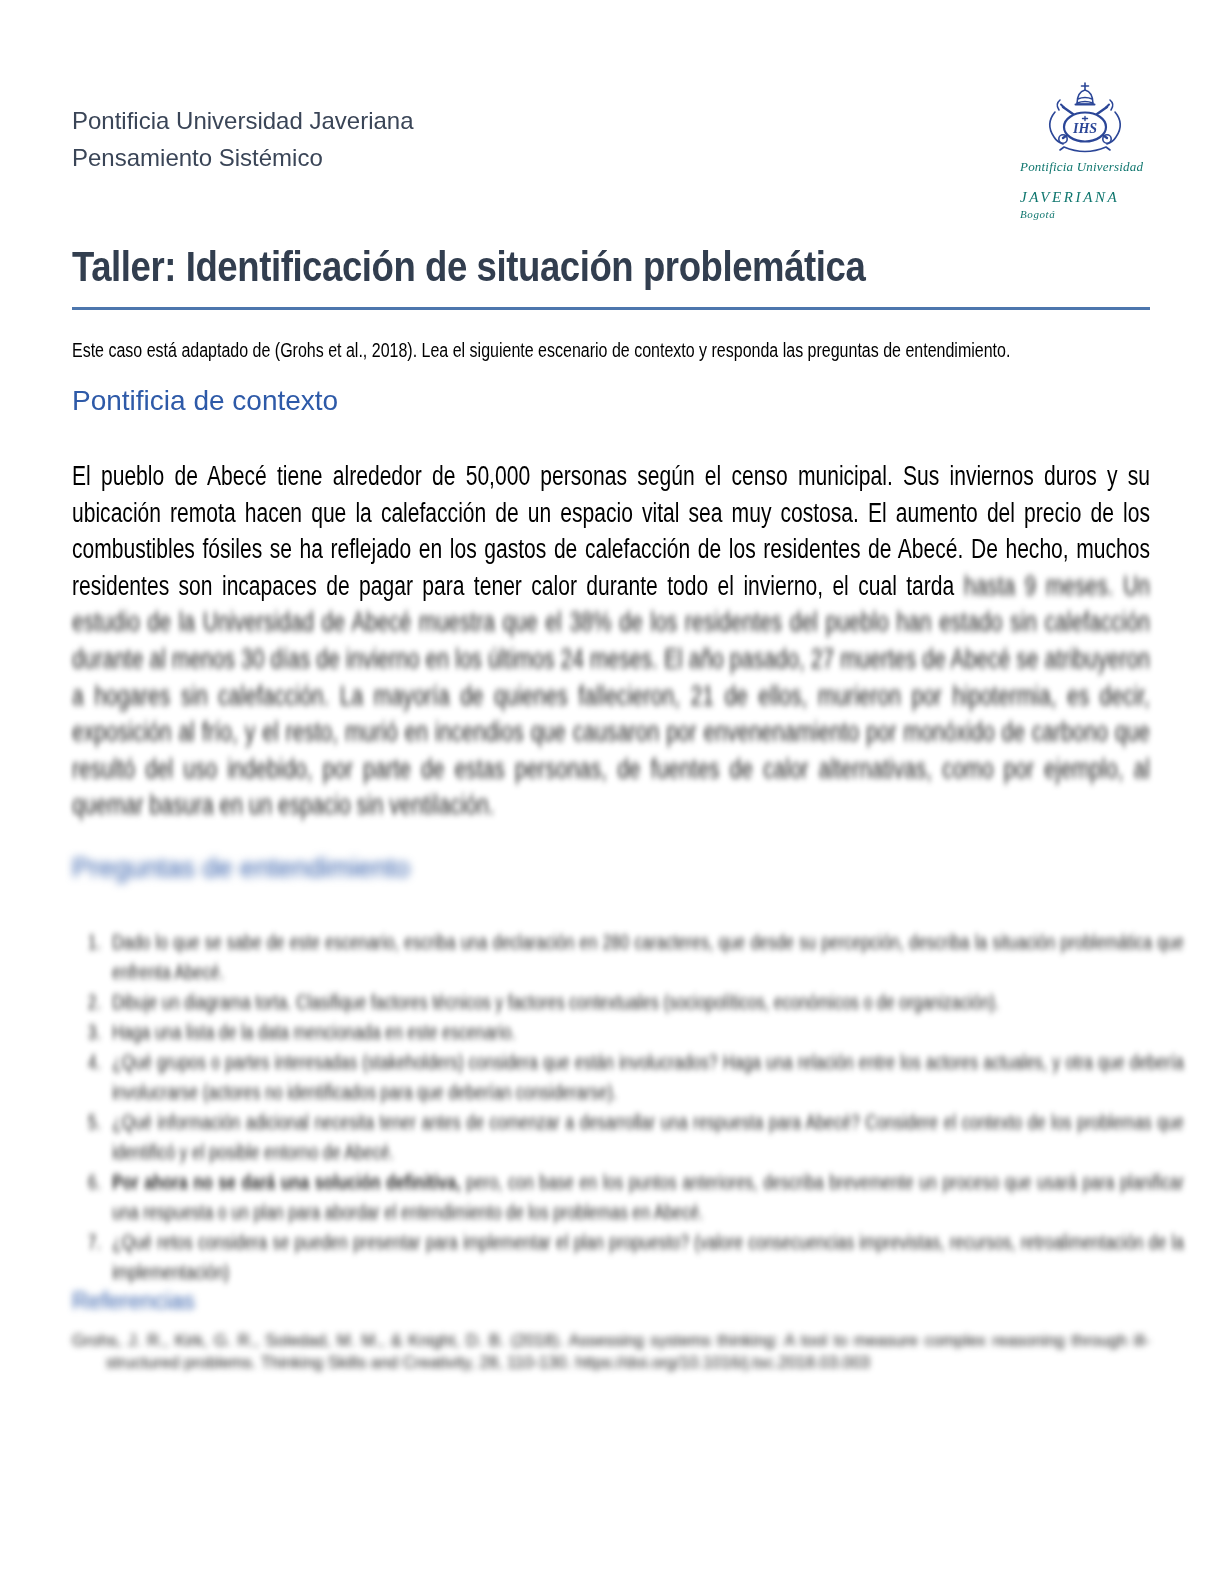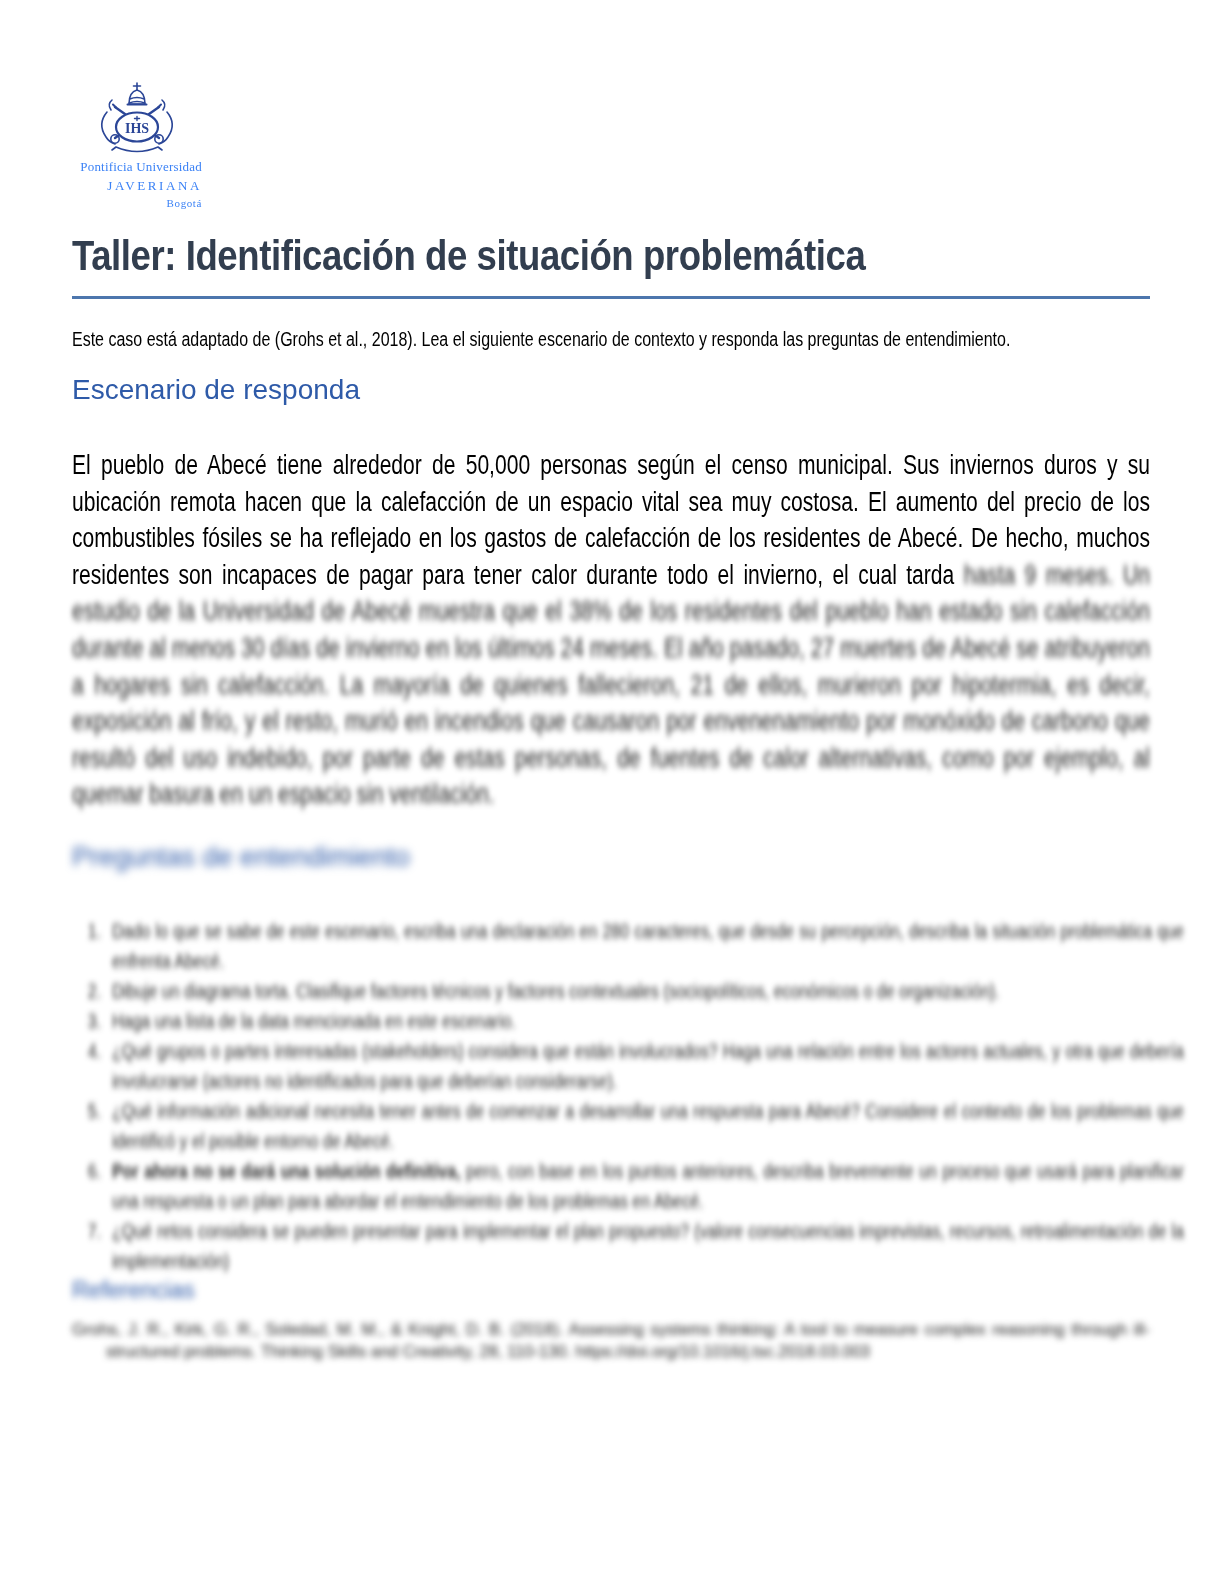--- a/index.html
+++ b/index.html
@@ -8,25 +8,25 @@
     background: #ffffff;
     font-family: "Liberation Sans", sans-serif;
     color: #000000;
     position: relative;
   }
   .page { box-sizing: border-box; width: 1224px; height: 1584px; padding: 96px 74px 0 72px; }
 
   
   .doc-header { display: flex; justify-content: space-between; align-items: flex-start; }
   .header-text { font-size: 24px; line-height: 37px; color: #3a4557; margin-top: 6px; }
-  .logo-block { width: 130px; margin-top: -16px; text-align: right; color: #3b82f6;
-                font-family: "Liberation Serif", serif; flex: 0 0 auto; }
+  .logo-block { width: 130px; margin-top: -16px; text-align: left; color: #0f766e;
+                font-family: "Liberation Serif", serif; flex: 0 0 auto; font-style: italic; }
   .logo-block svg { display: block; margin: 0 auto; }
   .logo-sub1 { font-size: 13px; line-height: 14px; letter-spacing: 0.2px; }
-  .logo-sub2 { font-size: 13px; line-height: 22px; letter-spacing: 2.6px; margin-top: 1px; }
+  .logo-sub2 { font-size: 15px; line-height: 22px; letter-spacing: 2.6px; margin-top: 12px; }
   .logo-sub3 { font-size: 11px; line-height: 12px; letter-spacing: 0.6px; }
 
   
   .doc-title {
     margin: 22px 0 0 0; font-size: 43px; font-weight: bold; color: #323e4f;
     letter-spacing: -0.5px; transform: scaleX(0.85); transform-origin: 0 50%;
     white-space: nowrap; line-height: 48px;
   }
   .title-rule { height: 3px; background: #4d76ad; margin-top: 17px; border: 0; }
 
@@ -63,20 +63,24 @@
     margin-top: 13px; font-size: 16.5px; line-height: 22px; text-align: justify;
     padding-left: 34px; text-indent: -34px; filter: blur(3px); color: #222;
   }
 </style>
 </head>
 <body>
 
 <div class="page">
 
   <div class="doc-header">
+    <div class="header-text">
+      <div>Pontificia Universidad Javeriana</div>
+      <div>Pensamiento Sistémico</div>
+    </div>
     <div class="logo-block">
       <svg width="104" height="80" viewBox="0 0 104 80" fill="none" stroke="#2b4697" stroke-width="1.6" stroke-linecap="round">
 
         <path d="M52 3 v7 M48.5 6 h7"></path>
 
         <path d="M44 24 Q44 12 52 10 Q60 12 60 24 Z" fill="#ffffff"></path>
         <path d="M44.8 19 Q52 16 59.2 19 M44.2 23 Q52 20 59.8 23"></path>
         <path d="M42.5 24.5 h19" stroke-width="2"></path>
 
         <path d="M30 58 L74 27 M74 58 L30 27" stroke-width="2.4"></path>
@@ -98,21 +102,21 @@
       <div class="logo-sub2">JAVERIANA</div>
       <div class="logo-sub3">Bogotá</div>
     </div>
   </div>
 
   <h1 class="doc-title">Taller: Identificación de situación problemática</h1>
   <div class="title-rule"></div>
 
   <p class="intro narrow">Este caso está adaptado de (Grohs et al., 2018). Lea el siguiente escenario de contexto y responda las preguntas de entendimiento.</p>
 
-  <h2 class="section-heading scenario-heading">Escenario de responda</h2>
+  <h2 class="section-heading scenario-heading">Pontificia de contexto</h2>
 
   <p class="scenario-para narrow"><span>El pueblo de Abecé tiene alrededor de 50,000 personas según el censo municipal. Sus inviernos duros y su ubicación remota hacen que la calefacción de un espacio vital sea muy costosa. El aumento del precio de los combustibles fósiles se ha reflejado en los gastos de calefacción de los residentes de Abecé. De hecho, muchos residentes son incapaces de pagar para tener calor durante todo el invierno, el cual tarda </span><span class="blur-body">hasta 9 meses. Un estudio de la Universidad de Abecé muestra que el 38% de los residentes del pueblo han estado sin calefacción durante al menos 30 días de invierno en los últimos 24 meses. El año pasado, 27 muertes de Abecé se atribuyeron a hogares sin calefacción. La mayoría de quienes fallecieron, 21 de ellos, murieron por hipotermia, es decir, exposición al frío, y el resto, murió en incendios que causaron por envenenamiento por monóxido de carbono que resultó del uso indebido, por parte de estas personas, de fuentes de calor alternativas, como por ejemplo, al quemar basura en un espacio sin ventilación.</span></p>
 
   <h2 class="section-heading questions-heading">Preguntas de entendimiento</h2>
 
   <ol class="questions-list narrow">
     <li><b></b><span>Dado lo que se sabe de este escenario, escriba una declaración en 280 caracteres, que desde su percepción, describa la situación problemática que enfrenta Abecé.</span></li>
     <li><b></b><span>Dibuje un diagrama torta. Clasifique factores técnicos y factores contextuales (sociopolíticos, económicos o de organización).</span></li>
     <li><b></b><span>Haga una lista de la data mencionada en este escenario.</span></li>
     <li><b></b><span>¿Qué grupos o partes interesadas (stakeholders) considera que están involucrados?  Haga una relación entre los actores actuales, y otra que debería involucrarse (actores no identificados para que deberían considerarse).</span></li>

